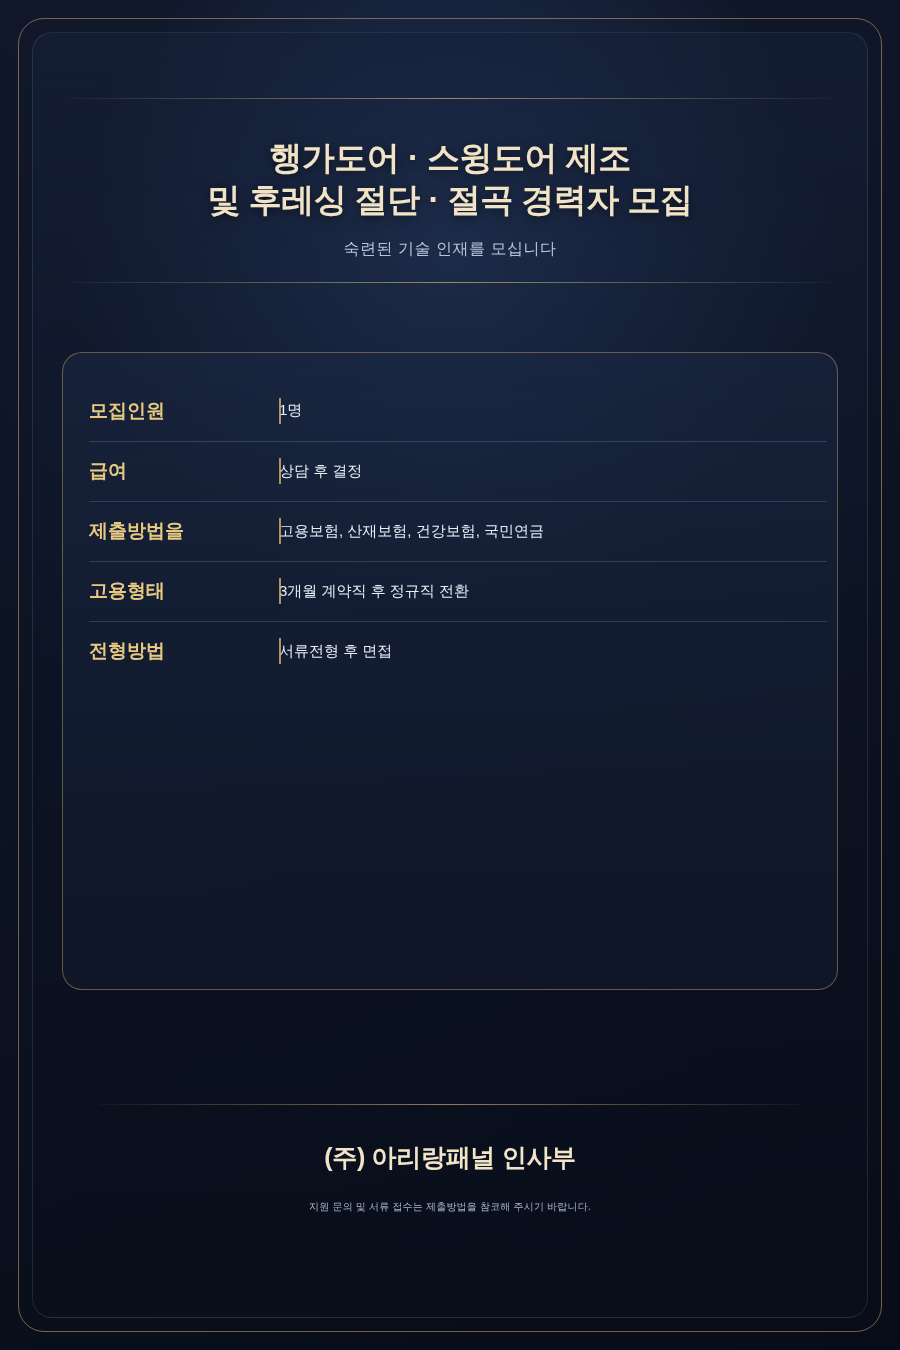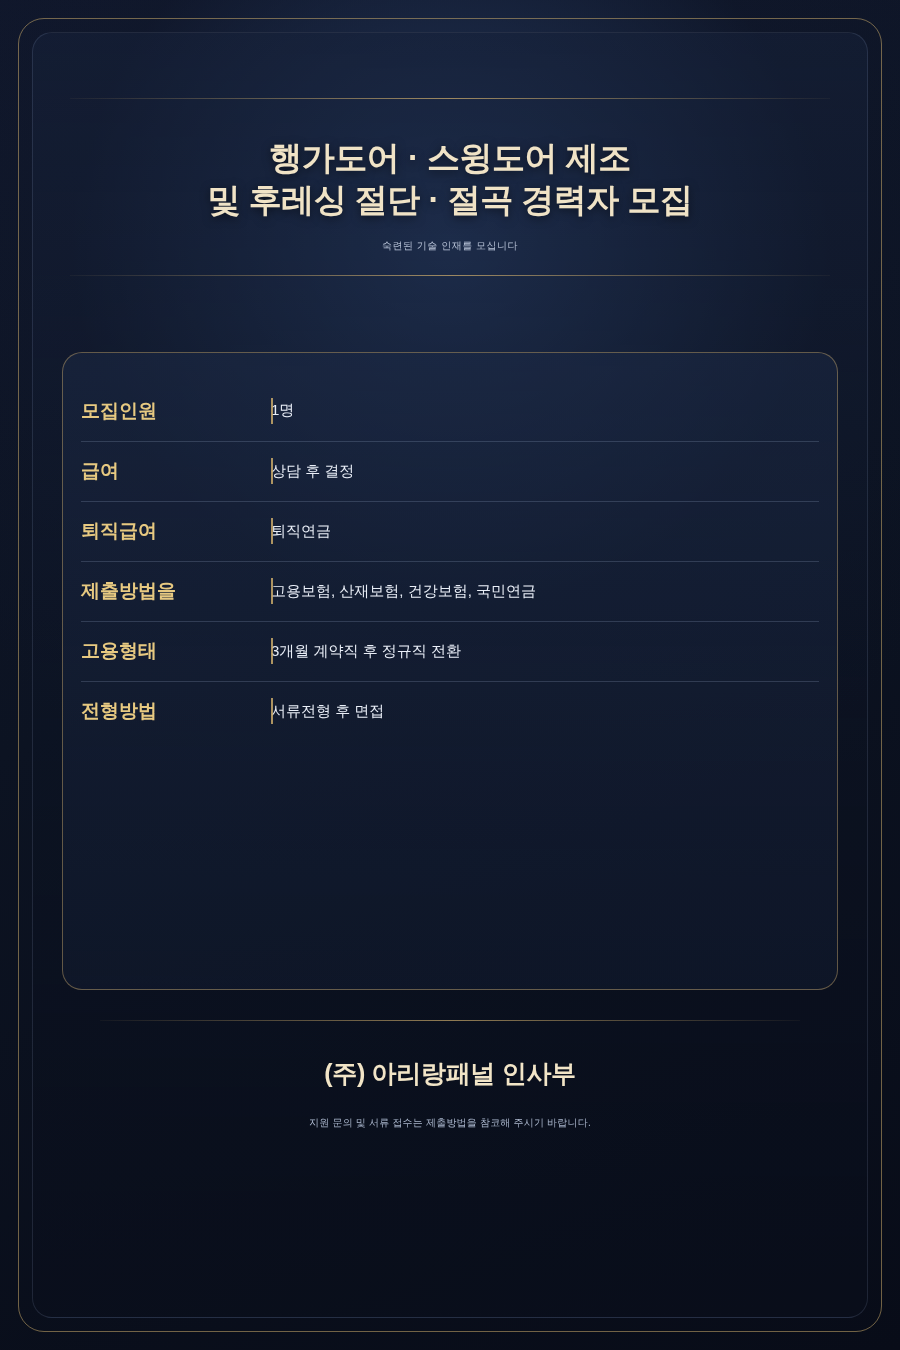--- a/index.html
+++ b/index.html
@@ -70,21 +70,21 @@
     color: #f0e3c6;
     font-size: 33px;
     font-weight: bold;
     line-height: 1.28;
     letter-spacing: -0.5px;
     text-shadow: 0 2px 10px rgba(0,0,0,0.55);
   }
   .subtitle {
     margin-top: 18px;
     color: #b9c4d8;
-    font-size: 10px;
+    font-size: 16px;
     letter-spacing: 0.5px;
   }
 
   .rule-under-title { margin-top: 22px; }
 
   
   .card {
     position: absolute;
     left: 62px;
     top: 352px;
@@ -93,20 +93,21 @@
     box-sizing: border-box;
     border: 1px solid rgba(201,169,106,0.45);
     border-radius: 20px;
     background: linear-gradient(180deg, rgba(28,41,68,0.55) 0%, rgba(20,30,52,0.45) 100%);
     padding: 28px 18px;
   }
 
   table.info {
     width: 100%;
     border-collapse: collapse;
+    margin-left: 8px;
   }
   table.info tr {
     height: 60px;
   }
   table.info td {
     vertical-align: middle;
     border-bottom: 1px solid rgba(160,178,210,0.22);
     padding: 0;
   }
   table.info tr:last-child td {
@@ -136,21 +137,21 @@
     width: 2px;
     height: 26px;
     background: rgba(201,169,106,0.85);
   }
 
   
   .footer {
     position: absolute;
     left: 0;
     right: 0;
-    top: 1020px;
+    top: 1104px;
     text-align: center;
     padding: 0 100px;
   }
   .footer .rule-foot {
     height: 1px;
     background: linear-gradient(90deg, rgba(201,169,106,0.05), rgba(201,169,106,0.7), rgba(201,169,106,0.05));
   }
   .company {
     margin-top: 36px;
     color: #f2e5c7;
@@ -193,24 +194,20 @@
       <tbody>
         <tr>
           <td class="label">모집인원</td>
           <td class="value">1명</td>
         </tr>
         <tr>
           <td class="label">급여</td>
           <td class="value">상담 후 결정</td>
         </tr>
         <tr>
-          <td class="label">퇴직급여</td>
-          <td class="value">퇴직연금</td>
-        </tr>
-        <tr>
           <td class="label">제출방법을</td>
           <td class="value">고용보험, 산재보험, 건강보험, 국민연금</td>
         </tr>
         <tr>
           <td class="label">고용형태</td>
           <td class="value">3개월 계약직 후 정규직 전환</td>
         </tr>
         <tr>
           <td class="label">전형방법</td>
           <td class="value">서류전형 후 면접</td>

